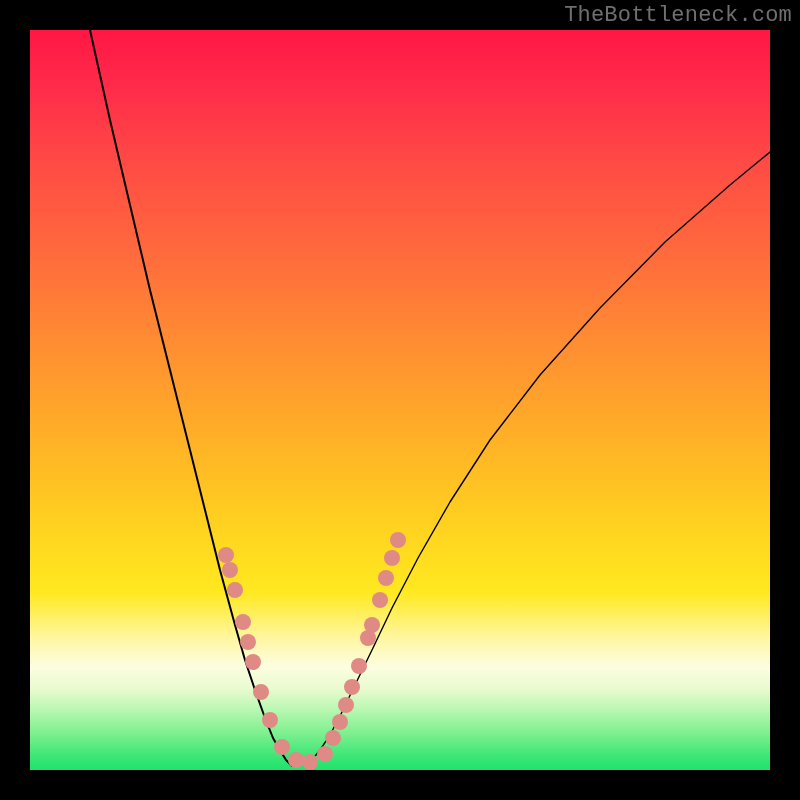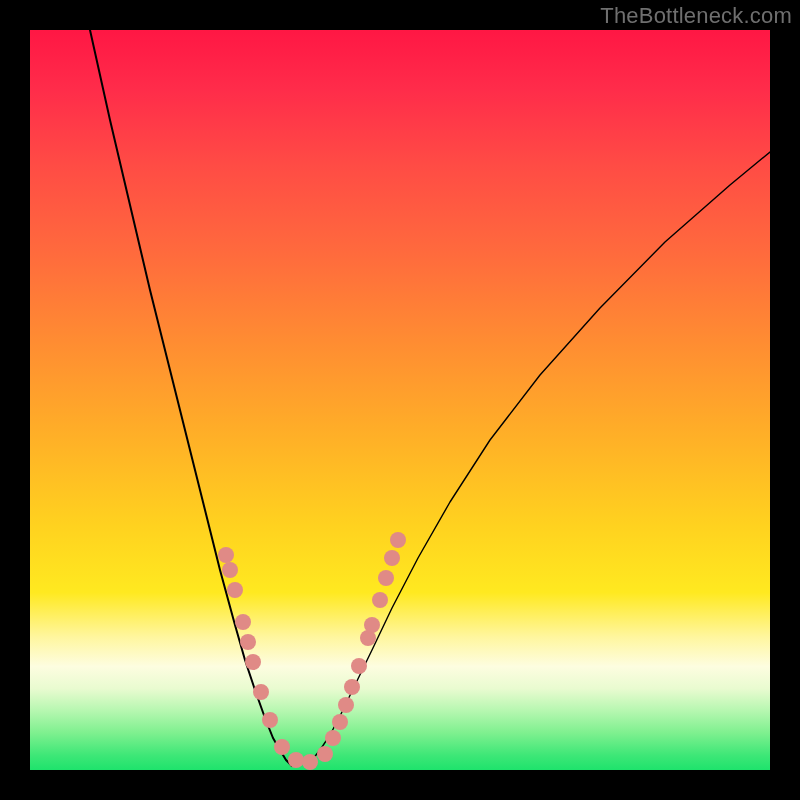--- a/index.html
+++ b/index.html
@@ -63,20 +63,21 @@
   }
   .watermark {
     position: absolute;
     top: 3px;
     right: 8px;
     color: #6f6f6f;
     font-size: 22px;
     letter-spacing: 0.2px;
     font-weight: 500;
     user-select: none;
+    font-family: Liberation Mono, monospace;
   }
 </style>
 </head>
 <body>
 
 <div class="watermark">TheBottleneck.com</div>
 
 <div class="frame">
   <div class="gradient-bg"></div>
   <svg class="plot" viewBox="0 0 740 740">

